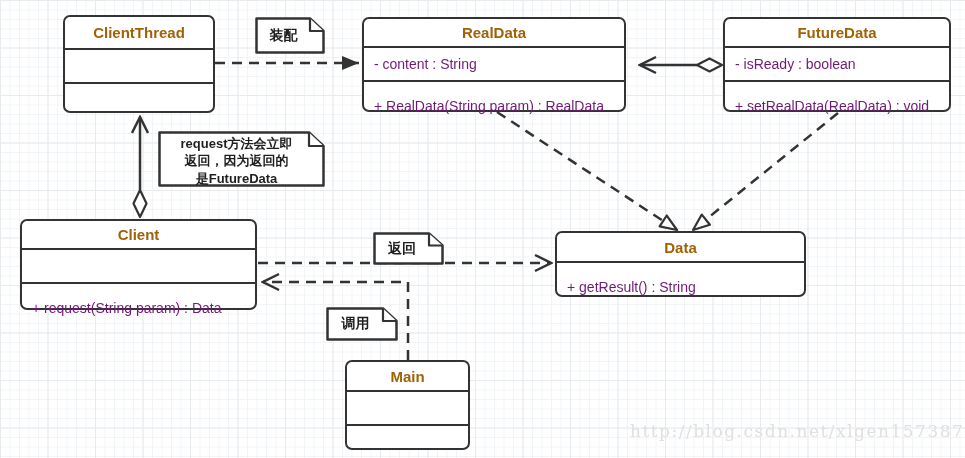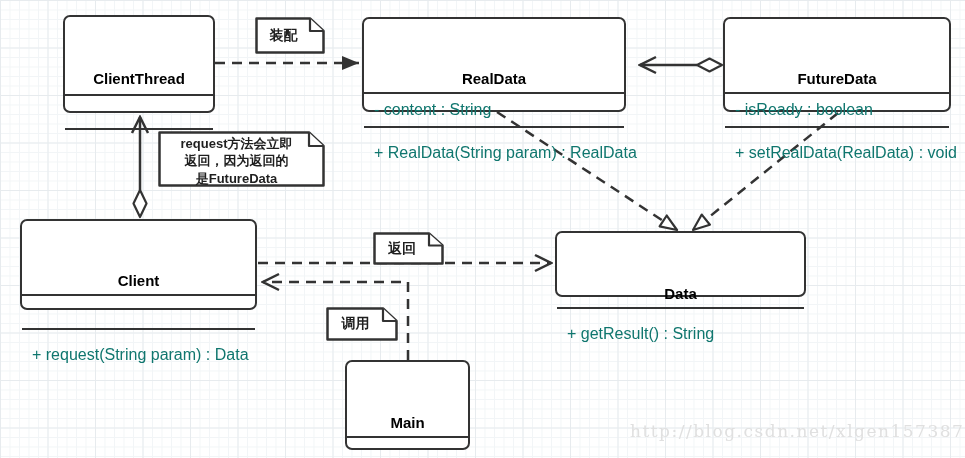--- a/index.html
+++ b/index.html
@@ -9,24 +9,24 @@
     background-image:
       linear-gradient(to right,#e7ebee 1px,transparent 1px),
       linear-gradient(to bottom,#e7ebee 1px,transparent 1px),
       linear-gradient(to right,#f2f5f7 1px,transparent 1px),
       linear-gradient(to bottom,#f2f5f7 1px,transparent 1px);
     background-size:47.5px 47.5px,47.5px 47.5px,9.5px 9.5px,9.5px 9.5px;
   }
   #connectors{position:absolute;left:0;top:0;z-index:1;}
   .cls{position:absolute;display:flex;flex-direction:column;background:#fff;
        border:2.5px solid #333;border-radius:7px;box-sizing:border-box;z-index:2;}
-  .cls .t{font-weight:bold;font-size:15px;color:#000000;display:flex;align-items:center;
-          justify-content:center;border-bottom:2.5px solid #333;box-sizing:border-box;flex:0 0 auto;margin-top:46px;}
+  .cls .t{font-weight:bold;font-size:15px;color:#a16207;display:flex;align-items:center;
+          justify-content:center;border-bottom:2.5px solid #333;box-sizing:border-box;flex:0 0 auto;}
   .cls .c{border-bottom:2.5px solid #333;display:flex;align-items:center;padding:16px 10px;
-          font-size:16px;color:#0f766e;box-sizing:border-box;flex:0 0 auto;white-space:nowrap;}
+          font-size:14px;color:#701a75;box-sizing:border-box;flex:0 0 auto;white-space:nowrap;}
   .cls .c.last{border-bottom:none;flex:1 1 auto;}
   .note{position:absolute;z-index:2;}
   .note svg{position:absolute;left:0;top:0;}
   .note .note-text{position:absolute;left:0;top:0;right:13px;bottom:0;display:flex;
                    align-items:center;justify-content:center;font-weight:bold;font-size:14px;color:#1f1f1f;}
   .note .note-lines{position:absolute;left:0;top:0;right:10px;bottom:0;display:flex;flex-direction:column;
                     align-items:center;justify-content:flex-end;font-weight:bold;font-size:13px;
                     line-height:17.5px;color:#1f1f1f;text-align:center;}
   .note-body{fill:#fff;stroke:#333;stroke-width:2.5;stroke-linejoin:round;}
   .note-fold{fill:#fff;stroke:#333;stroke-width:2.2;stroke-linejoin:round;}

